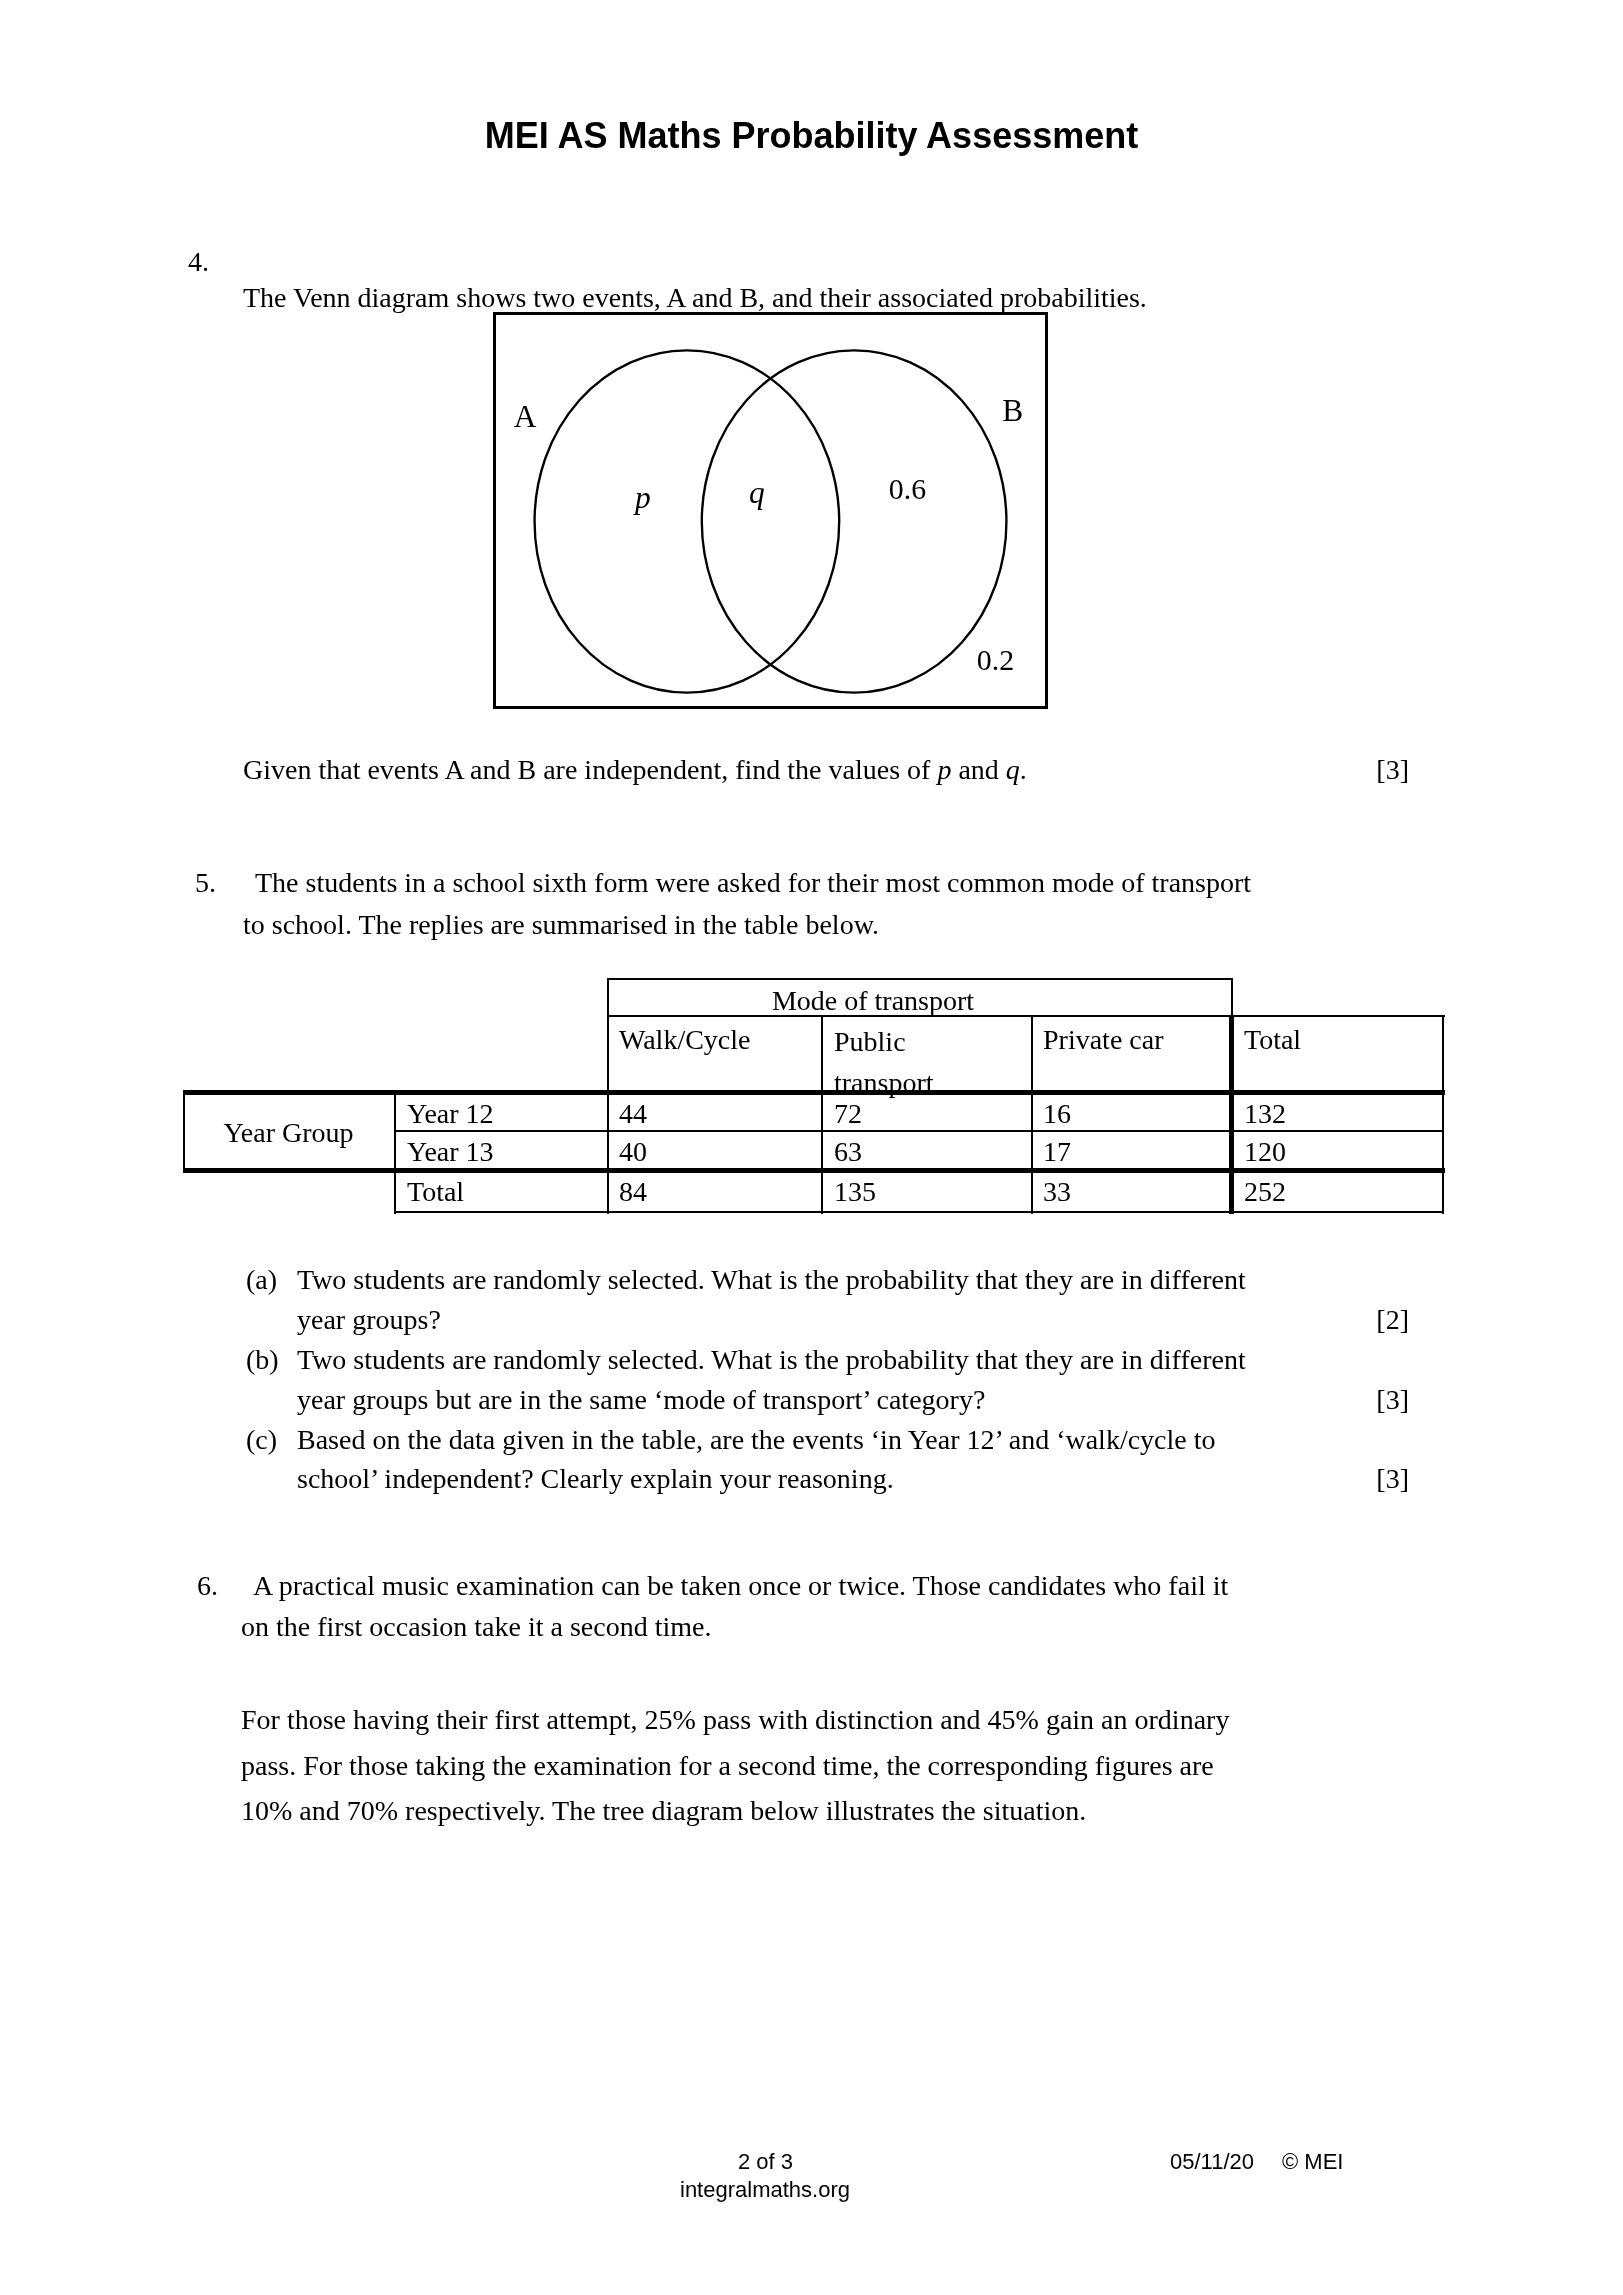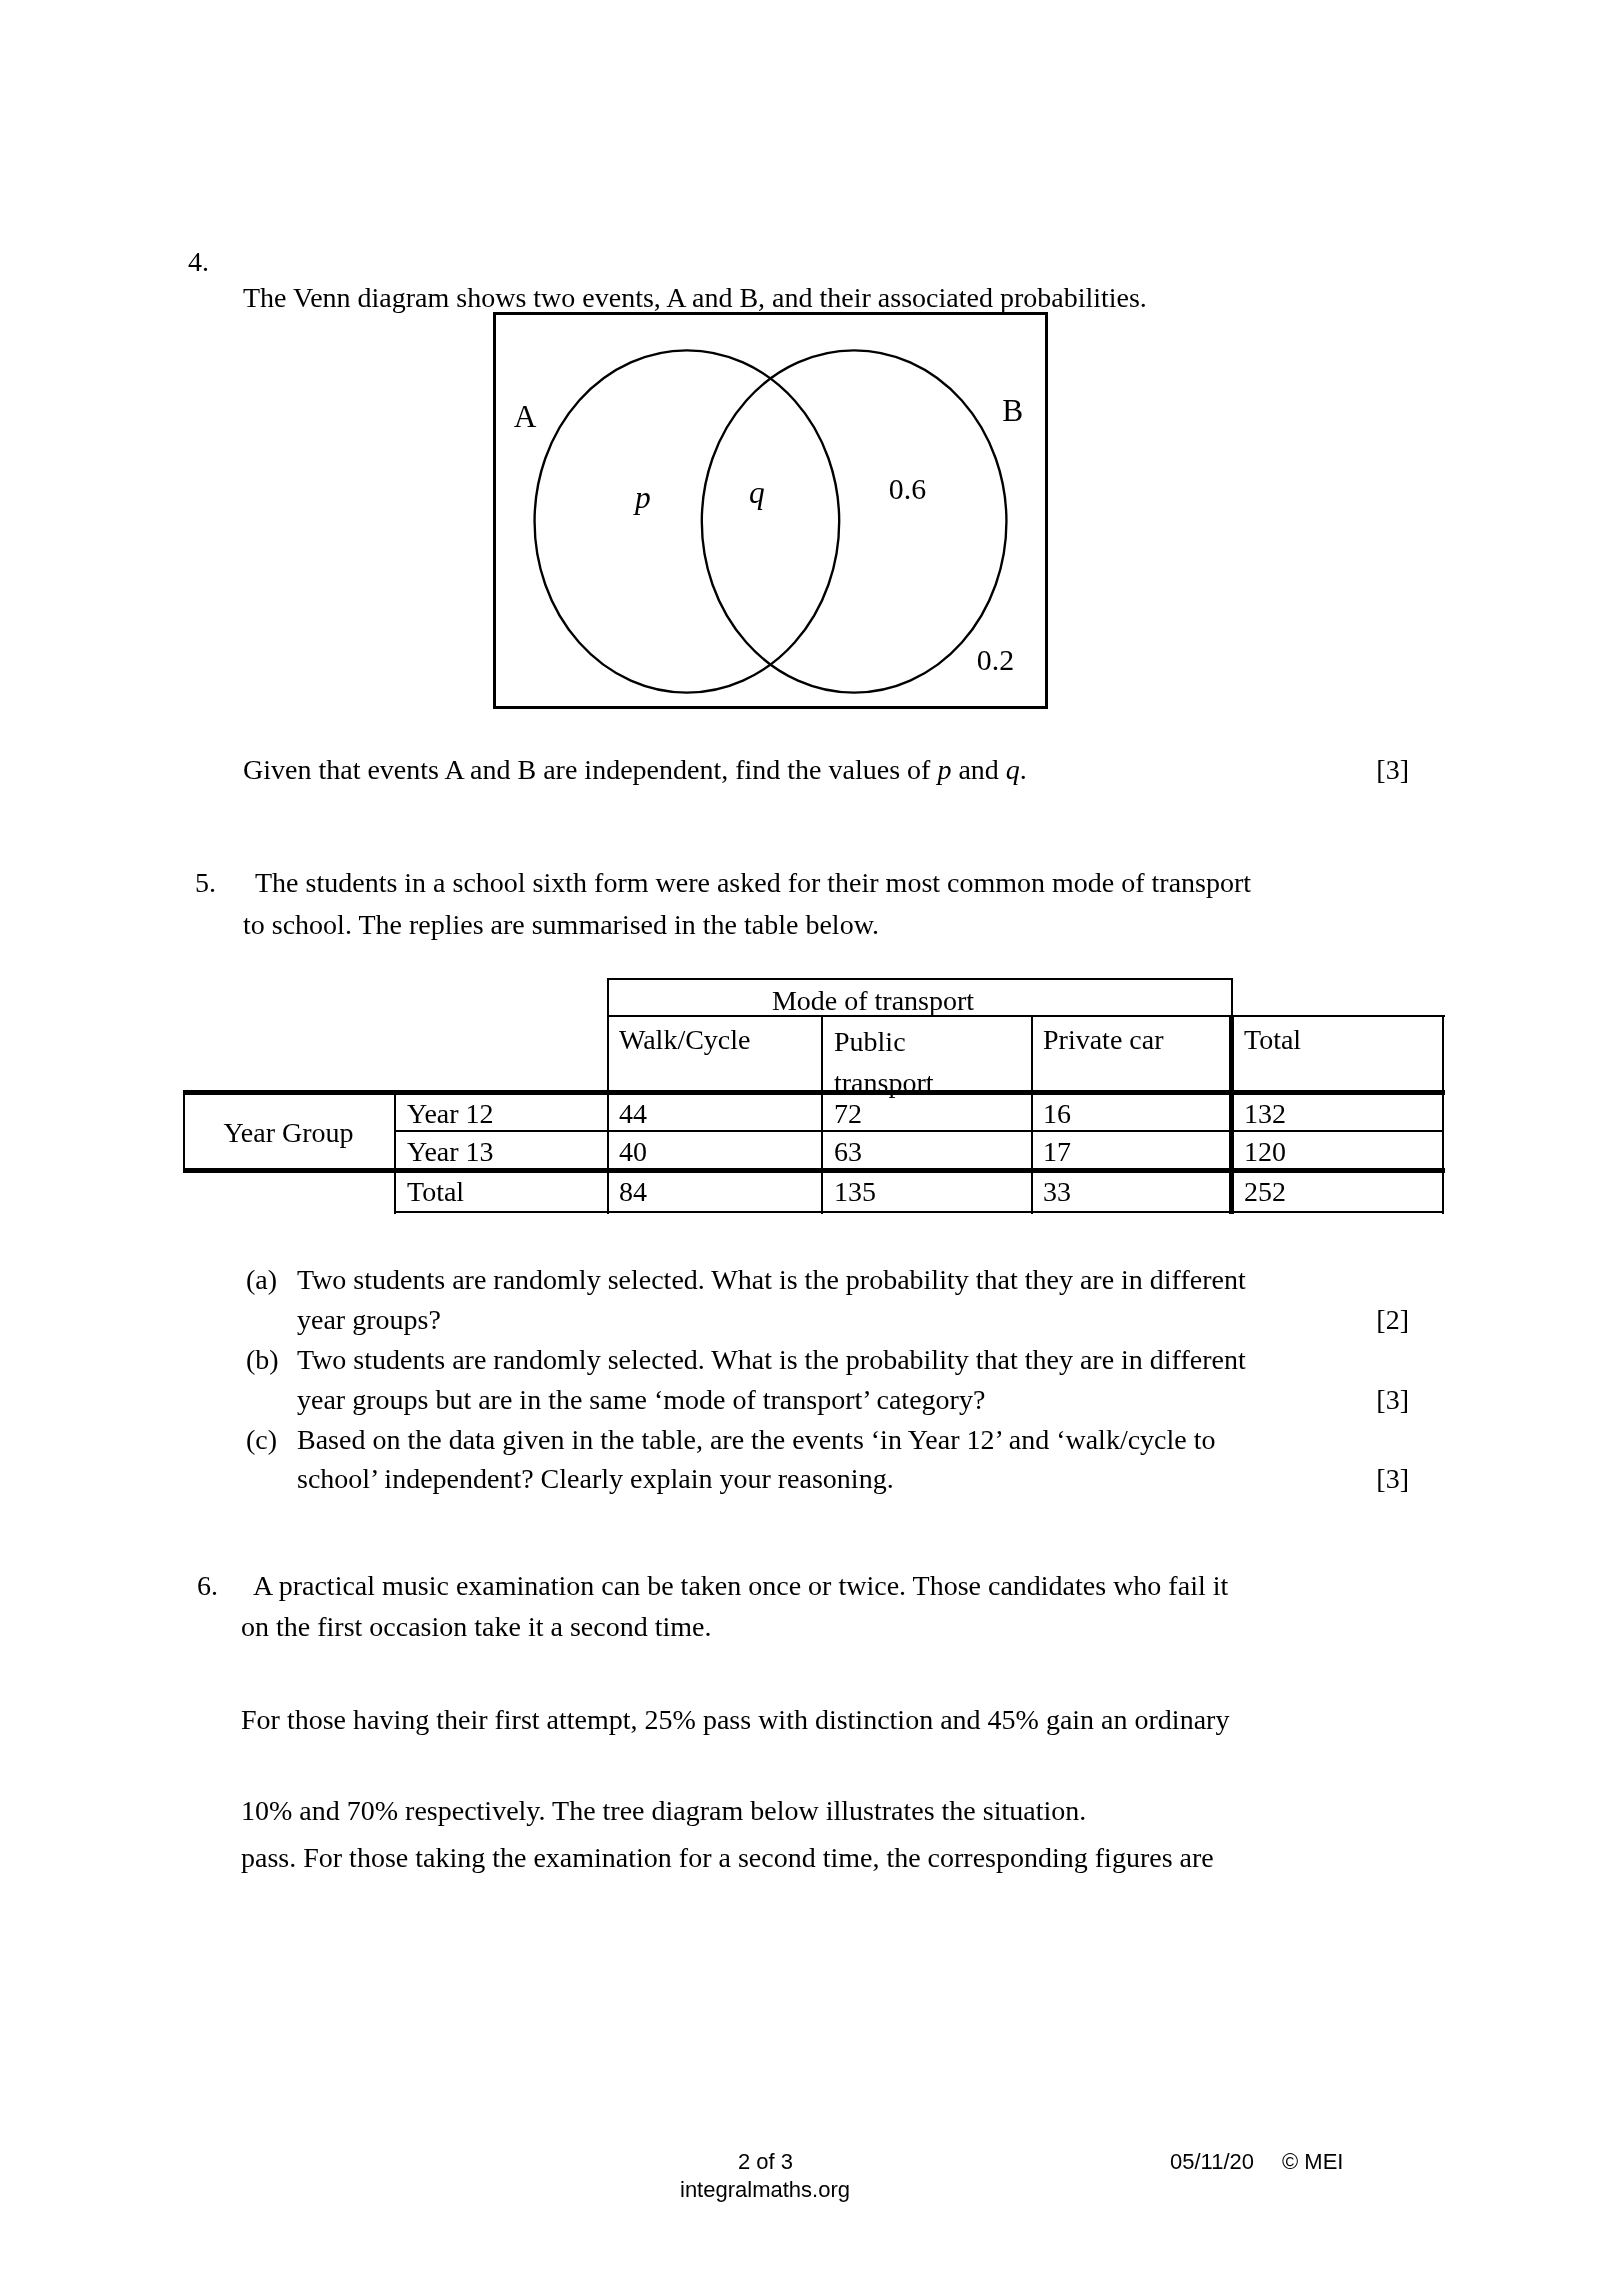--- a/index.html
+++ b/index.html
@@ -46,20 +46,21 @@
     font-family:"Liberation Sans",sans-serif;
     font-size:22px;line-height:27px;white-space:pre;
   }
   .footer-center{text-align:center;}
 </style>
 </head>
 <body>
 
 <div class="page">
 
+  <div class="title">MEI AS Maths Probability Assessment</div>
 
   <div class="line" style="left:188px;top:244px;">4.</div>
   <div class="line" style="left:243px;top:244px;margin-top:36px;">The Venn diagram shows two events, A and B, and their associated probabilities.</div>
 
   <div class="venn-box">
     <svg width="549" height="391" viewBox="0 0 699 498">
       <ellipse cx="243" cy="263" rx="194" ry="218" fill="none" stroke="#000" stroke-width="3"></ellipse>
       <ellipse cx="456" cy="263" rx="194" ry="218" fill="none" stroke="#000" stroke-width="3"></ellipse>
       <text x="37" y="129" text-anchor="middle" dominant-baseline="central" class="venn-label">A</text>
       <text x="658" y="121" text-anchor="middle" dominant-baseline="central" class="venn-label">B</text>
@@ -137,21 +138,21 @@
   <div class="line" style="left:246px;top:1422px;">(c)</div>
   <div class="line" style="left:297px;top:1422px;">Based on the data given in the table, are the events ‘in Year 12’ and ‘walk/cycle to</div>
   <div class="line" style="left:297px;top:1461px;">school’ independent? Clearly explain your reasoning.</div>
   <div class="marks" style="right:214px;top:1461px;">[3]</div>
 
   <div class="line" style="left:197px;top:1568px;">6.</div>
   <div class="line" style="left:253px;top:1568px;">A practical music examination can be taken once or twice. Those candidates who fail it</div>
   <div class="line" style="left:241px;top:1609px;">on the first occasion take it a second time.</div>
 
   <div class="line" style="left:241px;top:1702px;">For those having their first attempt, 25% pass with distinction and 45% gain an ordinary</div>
-  <div class="line" style="left:241px;top:1840px;">pass. For those taking the examination for a second time, the corresponding figures are</div>
+  <div class="line" style="left:241px;top:1748px;">pass. For those taking the examination for a second time, the corresponding figures are</div>
   <div class="line" style="left:241px;top:1793px;">10% and 70% respectively. The tree diagram below illustrates the situation.</div>
 
   <div class="footer-text footer-center" style="left:687px;top:2148px;width:157px;">2 of 3</div>
   <div class="footer-text footer-center" style="left:671px;top:2176px;width:188px;">integralmaths.org</div>
   <div class="footer-text" style="left:1170px;top:2148px;"><span>05/11/20</span><span style="display:inline-block;width:28px;"></span><span>© MEI</span></div>
 
 </div>
 
 
 </body></html>

